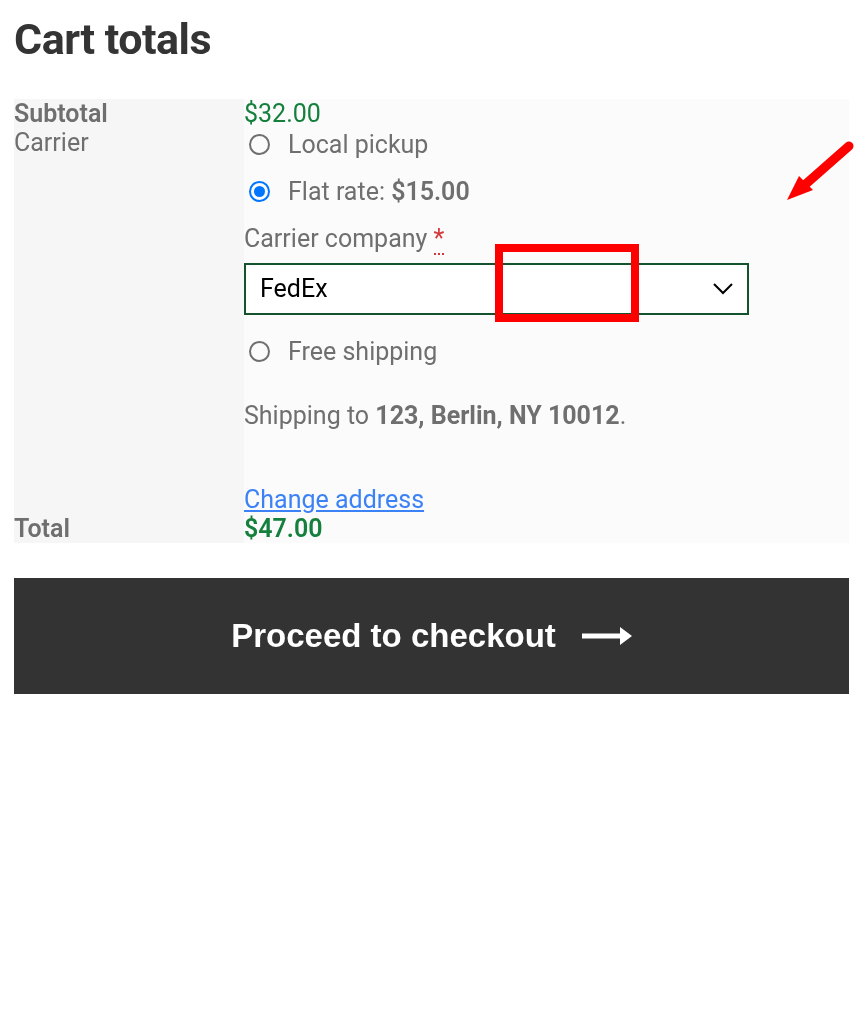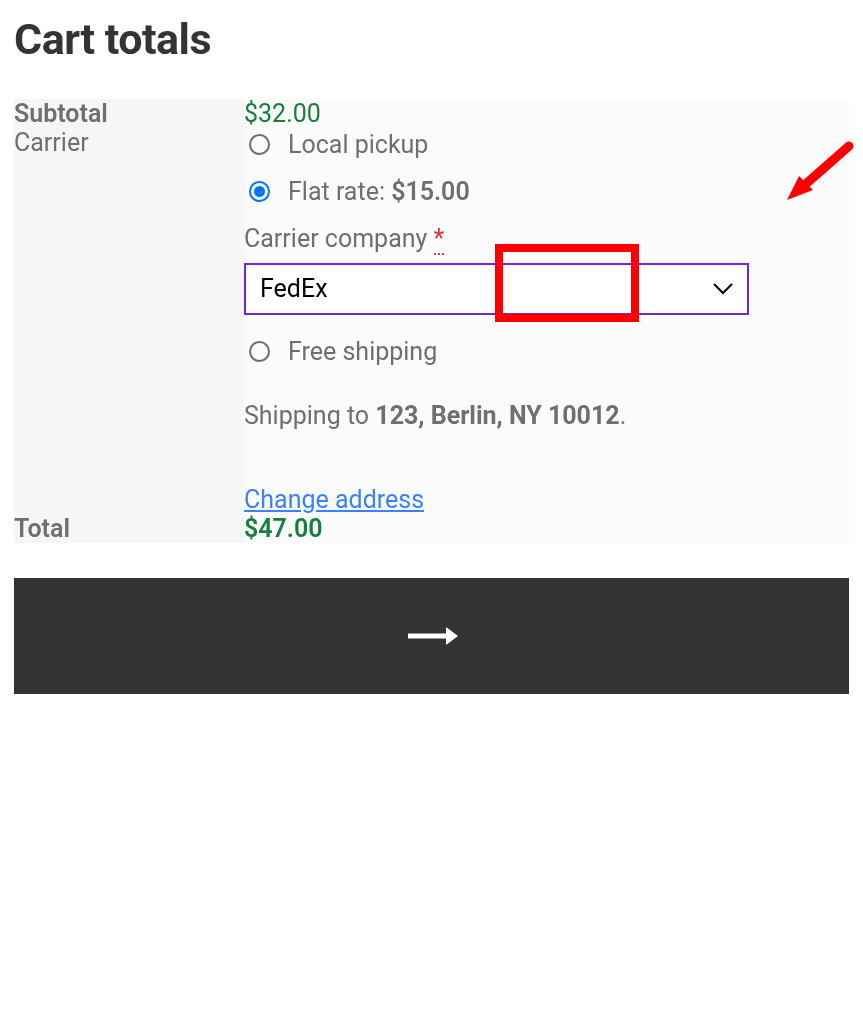--- a/index.html
+++ b/index.html
@@ -84,21 +84,21 @@
       border-bottom: 2px dotted #d43737;
     }
     .select-wrap {
       position: relative;
       width: 505px;
       margin-bottom: 22px;
     }
     .carrier-select {
       width: 100%;
       height: 52px;
-      border: 2px solid #6d28d9;
+      border: 2px solid #14532d;
       background: #fff;
       font-size: 25px;
       padding: 0 40px 0 14px;
       color: #000;
       appearance: none;
       line-height: 48px;
     }
     .chevron {
       position: absolute;
       right: 16px; top: 50%;
@@ -219,17 +219,18 @@
       <span class="row-label">Total</span>
     </td>
     <td class="row-value-cell">
       <span class="total-val">$47.00</span>
     </td>
   </tr>
 </tbody>
   </table>
 
 <button class="checkout-btn">
+  <span>Proceed to checkout</span>
   <svg width="52" height="20" viewBox="0 0 52 20">
     <line x1="2" y1="10" x2="44" y2="10" stroke="#fff" stroke-width="5"></line>
     <polygon points="40,1 52,10 40,19" fill="#fff"></polygon>
   </svg>
 </button>
 
 </body></html>

